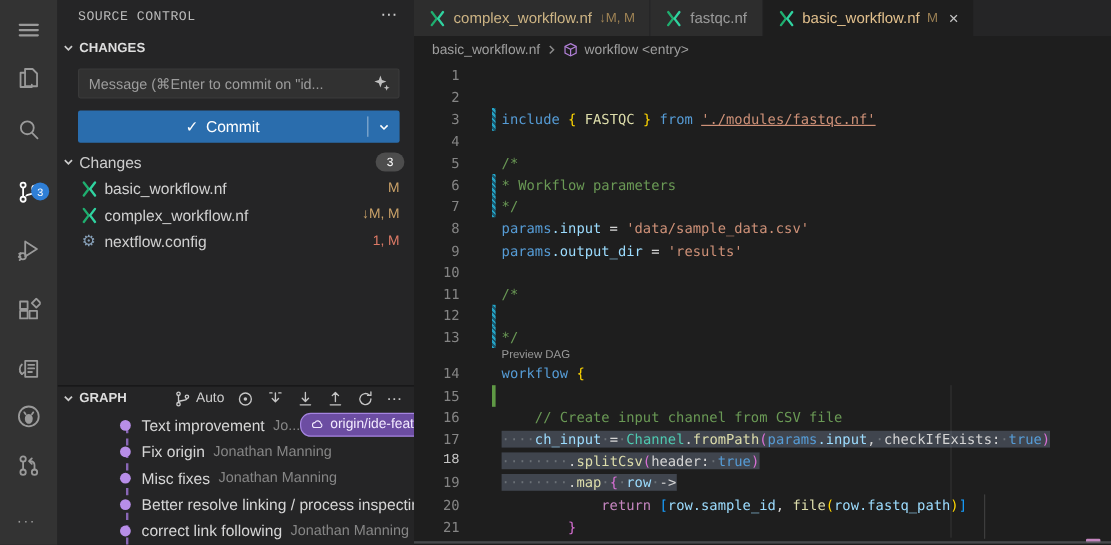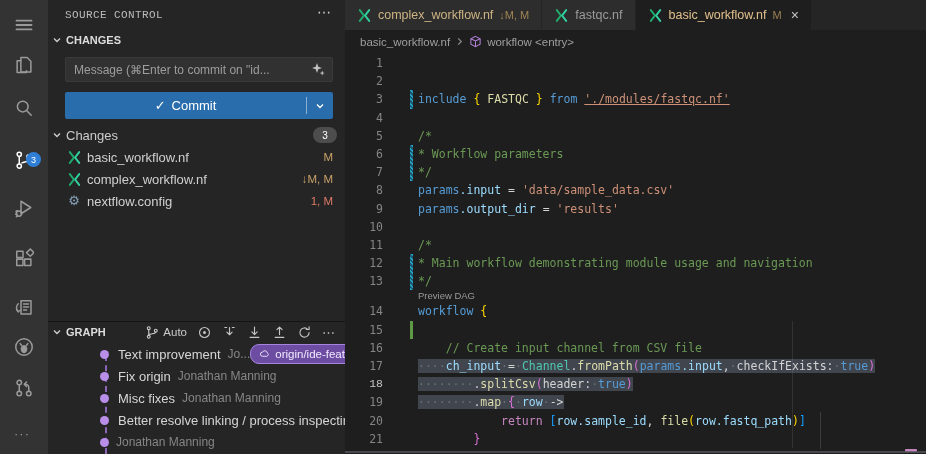--- a/index.html
+++ b/index.html
@@ -307,20 +307,21 @@
             <span class="cdot"></span>
             <span class="cmsg">Misc fixes</span>
             <span class="cauthor">Jonathan Manning</span>
           </div>
           <div class="commit-row">
             <span class="cdot"></span>
             <span class="cmsg">Better resolve linking / process inspectin...</span>
           </div>
           <div class="commit-row">
             <span class="cdot"></span>
+            <span class="cmsg">correct link following</span>
             <span class="cauthor">Jonathan Manning</span>
           </div>
         </div>
     </div>
   </div>
 
   <div id="main">
     <div id="tabbar">
         <div class="tab">
           <span class="nf-ico" style="display: flex;">
@@ -372,21 +373,21 @@
         <div class="cl-row"><span class="ln">2</span><span class="gut"></span><span class="ltext"></span></div>
         <div class="cl-row"><span class="ln">3</span><span class="gut"><span class="gmark mod"></span></span><span class="ltext"><span class="tk-kw">include</span><span class="tk-txt"> </span><span class="tk-p1">{</span><span class="tk-txt"> </span><span class="tk-fn">FASTQC</span><span class="tk-txt"> </span><span class="tk-p1">}</span><span class="tk-txt"> </span><span class="tk-kw">from</span><span class="tk-txt"> </span><span class="tk-lnk">'./modules/fastqc.nf'</span></span></div>
         <div class="cl-row"><span class="ln">4</span><span class="gut"></span><span class="ltext"></span></div>
         <div class="cl-row"><span class="ln">5</span><span class="gut"></span><span class="ltext"><span class="tk-cm">/*</span></span></div>
         <div class="cl-row"><span class="ln">6</span><span class="gut"><span class="gmark mod"></span></span><span class="ltext"><span class="tk-cm">* Workflow parameters</span></span></div>
         <div class="cl-row"><span class="ln">7</span><span class="gut"><span class="gmark mod"></span></span><span class="ltext"><span class="tk-cm">*/</span></span></div>
         <div class="cl-row"><span class="ln">8</span><span class="gut"></span><span class="ltext"><span class="tk-kw">params</span><span class="tk-var">.input</span><span class="tk-txt"> = </span><span class="tk-str">'data/sample_data.csv'</span></span></div>
         <div class="cl-row"><span class="ln">9</span><span class="gut"></span><span class="ltext"><span class="tk-kw">params</span><span class="tk-var">.output_dir</span><span class="tk-txt"> = </span><span class="tk-str">'results'</span></span></div>
         <div class="cl-row"><span class="ln">10</span><span class="gut"></span><span class="ltext"></span></div>
         <div class="cl-row"><span class="ln">11</span><span class="gut"></span><span class="ltext"><span class="tk-cm">/*</span></span></div>
-        <div class="cl-row"><span class="ln">12</span><span class="gut"><span class="gmark mod"></span></span><span class="ltext"><span class="tk-cm">* Main workflow demonstrating module usage and navigation</span></span></div>
+        <div class="cl-row"><span class="ln">12</span><span class="gut"><span class="gmark mod"></span></span></div>
         <div class="cl-row"><span class="ln">13</span><span class="gut"><span class="gmark mod"></span></span><span class="ltext"><span class="tk-cm">*/</span></span></div>
         <div class="lens">Preview DAG</div>
         <div class="cl-row"><span class="ln">14</span><span class="gut"></span><span class="ltext"><span class="tk-kw">workflow</span><span class="tk-txt"> </span><span class="tk-p1">{</span></span></div>
         <div class="cl-row"><span class="ln">15</span><span class="gut"><span class="gmark add"></span></span><span class="ltext"></span></div>
         <div class="cl-row"><span class="ln">16</span><span class="gut"></span><span class="ltext"><span class="tk-txt">    </span><span class="tk-cm">// Create input channel from CSV file</span></span></div>
         <div class="cl-row"><span class="ln">17</span><span class="gut"></span><span class="ltext"><span class="sel"><span class="tk-ws">····</span><span class="tk-var">ch_input</span><span class="tk-ws">·</span><span class="tk-txt">=</span><span class="tk-ws">·</span><span class="tk-cls">Channel</span><span class="tk-txt">.</span><span class="tk-fn">fromPath</span><span class="tk-p2">(</span><span class="tk-kw">params</span><span class="tk-var">.input</span><span class="tk-txt">,</span><span class="tk-ws">·</span><span class="tk-txt">checkIfExists:</span><span class="tk-ws">·</span><span class="tk-kw">true</span><span class="tk-p2">)</span></span></span></div>
         <div class="cl-row"><span class="ln active">18</span><span class="gut"></span><span class="ltext"><span class="sel"><span class="tk-ws">········</span><span class="tk-txt">.</span><span class="tk-fn">splitCsv</span><span class="tk-p2">(</span><span class="tk-txt">header:</span><span class="tk-ws">·</span><span class="tk-kw">true</span><span class="tk-p2">)</span></span></span></div>
         <div class="cl-row"><span class="ln">19</span><span class="gut"></span><span class="ltext"><span class="sel"><span class="tk-ws">········</span><span class="tk-txt">.</span><span class="tk-fn">map</span><span class="tk-ws">·</span><span class="tk-p2">{</span><span class="tk-ws">·</span><span class="tk-var">row</span><span class="tk-ws">·</span><span class="tk-txt">-&gt;</span></span></span></div>
         <div class="cl-row"><span class="ln">20</span><span class="gut"></span><span class="ltext"><span class="tk-txt">            </span><span class="tk-ret">return</span><span class="tk-txt"> </span><span class="tk-p3">[</span><span class="tk-var">row.sample_id</span><span class="tk-txt">, </span><span class="tk-fn">file</span><span class="tk-p1">(</span><span class="tk-var">row.fastq_path</span><span class="tk-p1">)</span><span class="tk-p3">]</span></span></div>
         <div class="cl-row"><span class="ln">21</span><span class="gut"></span><span class="ltext"><span class="tk-txt">        </span><span class="tk-p2">}</span></span></div>

